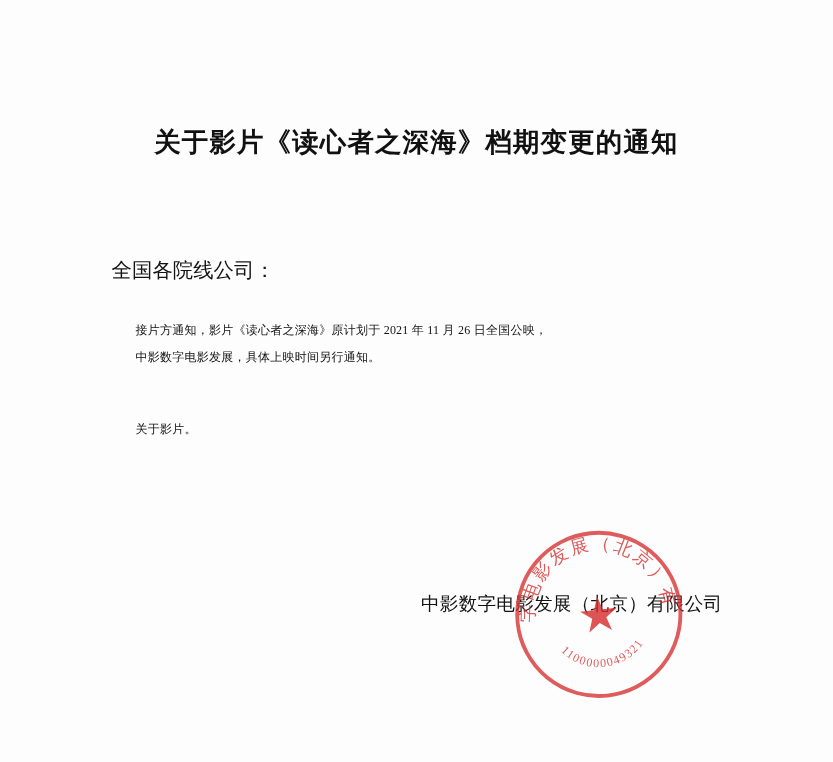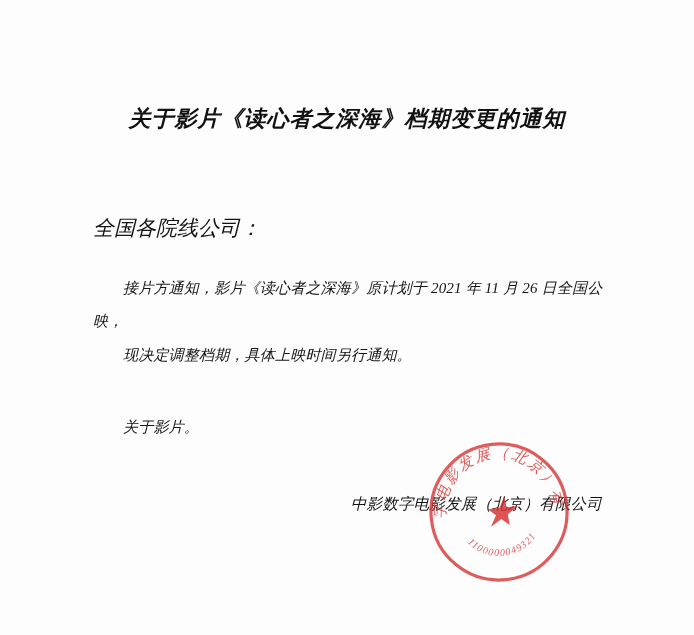--- a/index.html
+++ b/index.html
@@ -13,47 +13,46 @@
     font-family: "Liberation Serif", "DejaVu Serif", serif;
     color: #1a1a1a;
     overflow: hidden;
     position: relative;
   }
   .page {
     position: relative;
     width: 694px;
     height: 635px;
     background: #fdfdfd;
-    font-style: italic;
   }
   .doc-title {
     position: absolute;
     top: 104px;
     left: 0;
     width: 694px;
     text-align: center;
     font-size: 22px;
     font-weight: bold;
     letter-spacing: 1px;
     color: #111111;
   }
   .body-block {
     position: absolute;
     top: 212px;
     left: 93px;
     width: 520px;
   }
   .salutation {
-    font-size: 21px;
+    font-size: 17px;
     line-height: 1.6;
     color: #131313;
     margin-bottom: 26px;
   }
   .para {
-    font-size: 15px;
+    font-size: 10px;
     line-height: 2.25;
     color: #131313;
     text-indent: 2em;
     margin: 0;
     letter-spacing: 0.2px;
   }
   .para-spacer {
     height: 38px;
   }
   .signature-block {
@@ -100,21 +99,21 @@
 </head>
 <body>
 
 <div class="page">
 
   <div class="doc-title">关于影片《读心者之深海》档期变更的通知</div>
 
   <div class="body-block">
     <div class="salutation">全国各院线公司：</div>
     <p class="para">接片方通知，影片《读心者之深海》原计划于 2021 年 11 月 26 日全国公映，</p>
-    <p class="para">现决定调整档期，具体上映时间另行通知。</p>
+    <p class="para">中影数字电影发展，具体上映时间另行通知。</p>
     <div class="para-spacer"></div>
     <p class="para">关于影片。</p>
   </div>
 
   <div class="signature-block">
     <div class="sign-company">中影数字电影发展（北京）有限公司</div>
   </div>
 
   <div class="seal">
     <svg width="148" height="148" viewBox="0 0 148 148" xmlns="http://www.w3.org/2000/svg">

